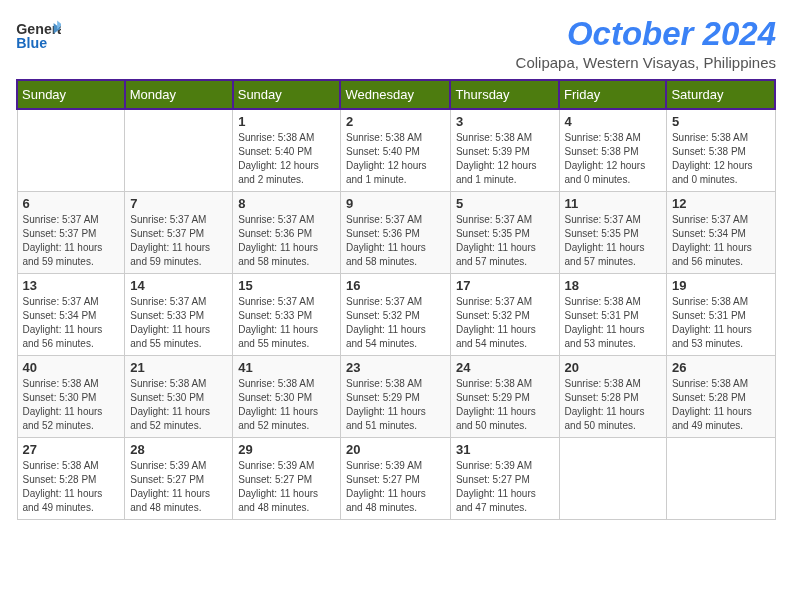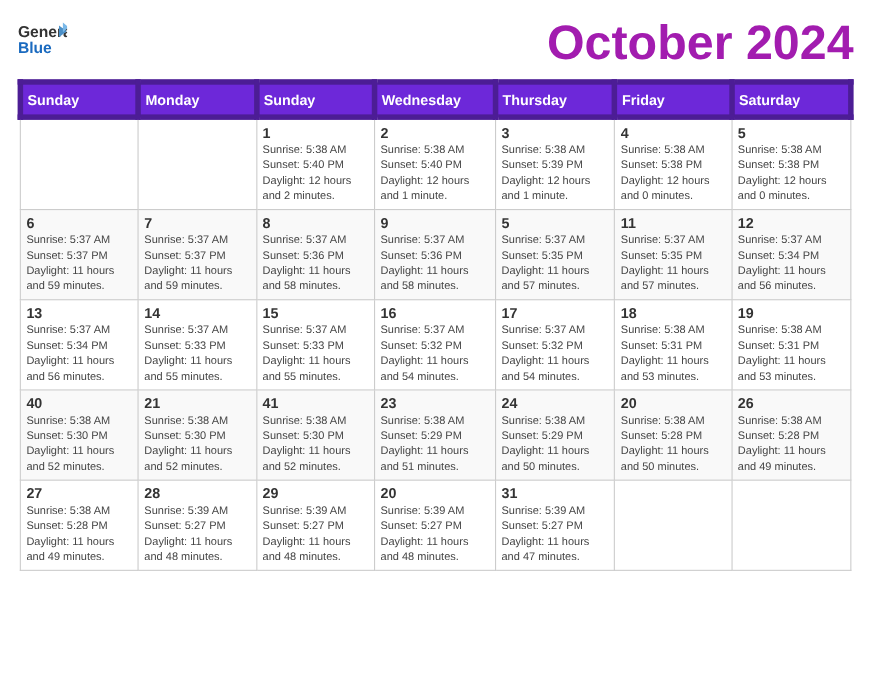--- a/index.html
+++ b/index.html
@@ -13,43 +13,44 @@
     .header {
       display: flex;
       justify-content: space-between;
       align-items: flex-start;
       margin-bottom: 8px;
     }
     .title-block {
       text-align: right;
     }
     .month-title {
-      font-size: 44px;
+      font-size: 33px;
       font-weight: bold;
-      color: #a21caf;
+      color: #3b82f6;
       line-height: 1.1;
+      font-style: italic;
     }
     .location-title {
       font-size: 15px;
       color: #555;
       margin-top: 2px;
     }
     .calendar {
       width: 100%;
       border-collapse: collapse;
       border: 1px solid #ccc;
     }
     .calendar th {
-      background: #6d28d9;
+      background: #4d7c0f;
       color: #fff;
       font-size: 13px;
       padding: 6px 4px;
       text-align: left;
-      border: 5px solid #4c1d95;
-      font-weight: bold;
+      border: 2px solid #4c1d95;
+      font-weight: normal;
     }
     .calendar td {
       vertical-align: top;
       border: 1px solid #ccc;
       padding: 4px 5px;
       font-size: 10.5px;
       color: #333;
       width: 113px;
       min-height: 80px;
       background: #fff;
@@ -89,20 +90,21 @@
   <div class="logo-container">
     <svg class="logo-svg" viewBox="0 0 50 45" xmlns="http://www.w3.org/2000/svg">
       <text x="0" y="20" font-size="16" font-weight="bold" fill="#333">General</text>
       <text x="0" y="36" font-size="16" font-weight="bold" fill="#1a6abf">Blue</text>
       <polygon points="42,8 50,14 42,20" fill="#4a8fc7"></polygon>
       <polygon points="46,5 52,10 46,15" fill="#7ab8e8"></polygon>
     </svg>
   </div>
   <div class="title-block">
     <div class="month-title">October 2024</div>
+    <div class="location-title">Colipapa, Western Visayas, Philippines</div>
   </div>
 </div>
 
 <table class="calendar">
   <thead>
     <tr>
     <th>Sunday</th>
         <th>Monday</th>
         <th>Sunday</th>
         <th>Wednesday</th>

